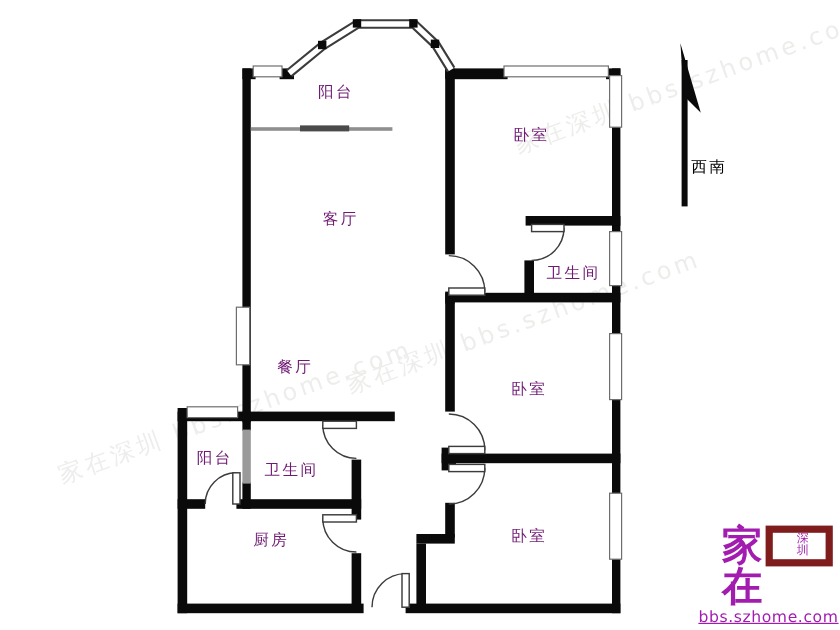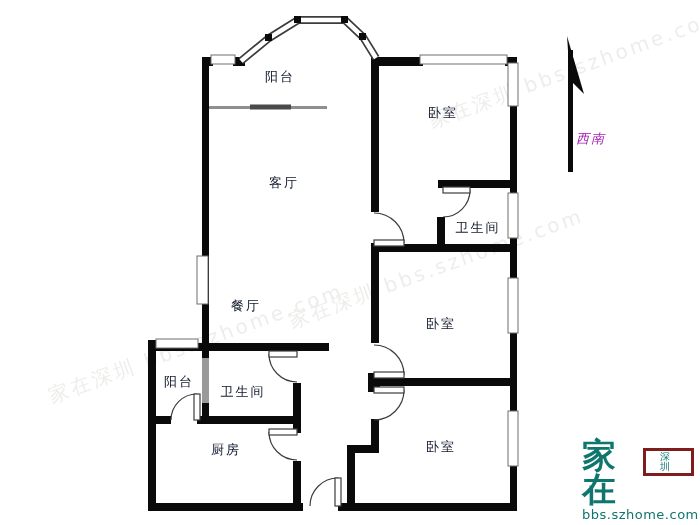--- a/index.html
+++ b/index.html
@@ -3,35 +3,35 @@
 <meta charset="utf-8">
 <style>
   html,body{margin:0;padding:0;background:#ffffff;}
   .canvas{
     position:relative;width:700px;height:525px;background:#ffffff;overflow:hidden;
     font-family:"DejaVu Sans","Liberation Sans",sans-serif;
   }
   .plan-svg{position:absolute;left:0;top:0;}
   .room-label{
     position:absolute;transform:translate(-50%,-50%);
-    font-size:13px;letter-spacing:2px;color:#0f172a;white-space:nowrap;font-family:Liberation Mono, monospace;
+    font-size:13px;letter-spacing:2px;color:#701a75;white-space:nowrap;font-family:Liberation Mono, monospace;
   }
   .compass-label{
     position:absolute;transform:translate(-50%,-50%);
-    font-size:13px;letter-spacing:2px;color:#a21caf;white-space:nowrap;font-style:italic;
+    font-size:13px;letter-spacing:2px;color:#000000;white-space:nowrap;
   }
   .ghost{
     position:absolute;color:#ededeb;font-size:20px;letter-spacing:3px;
     transform:rotate(-20deg);white-space:nowrap;user-select:none;
   }
-  .wm{position:absolute;right:6px;bottom:4px;width:112px;color:#0f766e;line-height:1;}
+  .wm{position:absolute;right:6px;bottom:4px;width:112px;color:#a21caf;line-height:1;text-align:right;}
   .wm-row{display:flex;align-items:flex-start;}
   .wm-brand{font-size:34px;font-weight:bold;letter-spacing:1px;}
-  .wm-city{font-size:10px;border:3px solid #7f1d1d;padding:1px 14px;margin-top:10px;margin-left:2px;}
-  .wm-site{font-size:13px;margin-top:2px;letter-spacing:0.5px;}
+  .wm-city{font-size:10px;border:6px solid #7f1d1d;padding:1px 14px;margin-left:2px;}
+  .wm-site{font-size:13px;margin-top:2px;letter-spacing:0.5px;text-decoration:underline;}
 </style>
 </head>
 <body>
 
 <div class="canvas">
 
   <div class="ghost" style="left:40px;top:330px;">家在深圳 bbs.szhome.com</div>
   <div class="ghost" style="left:280px;top:255px;">家在深圳 bbs.szhome.com</div>
   <div class="ghost" style="left:420px;top:55px;">家在深圳 bbs.szhome.com</div>
 

